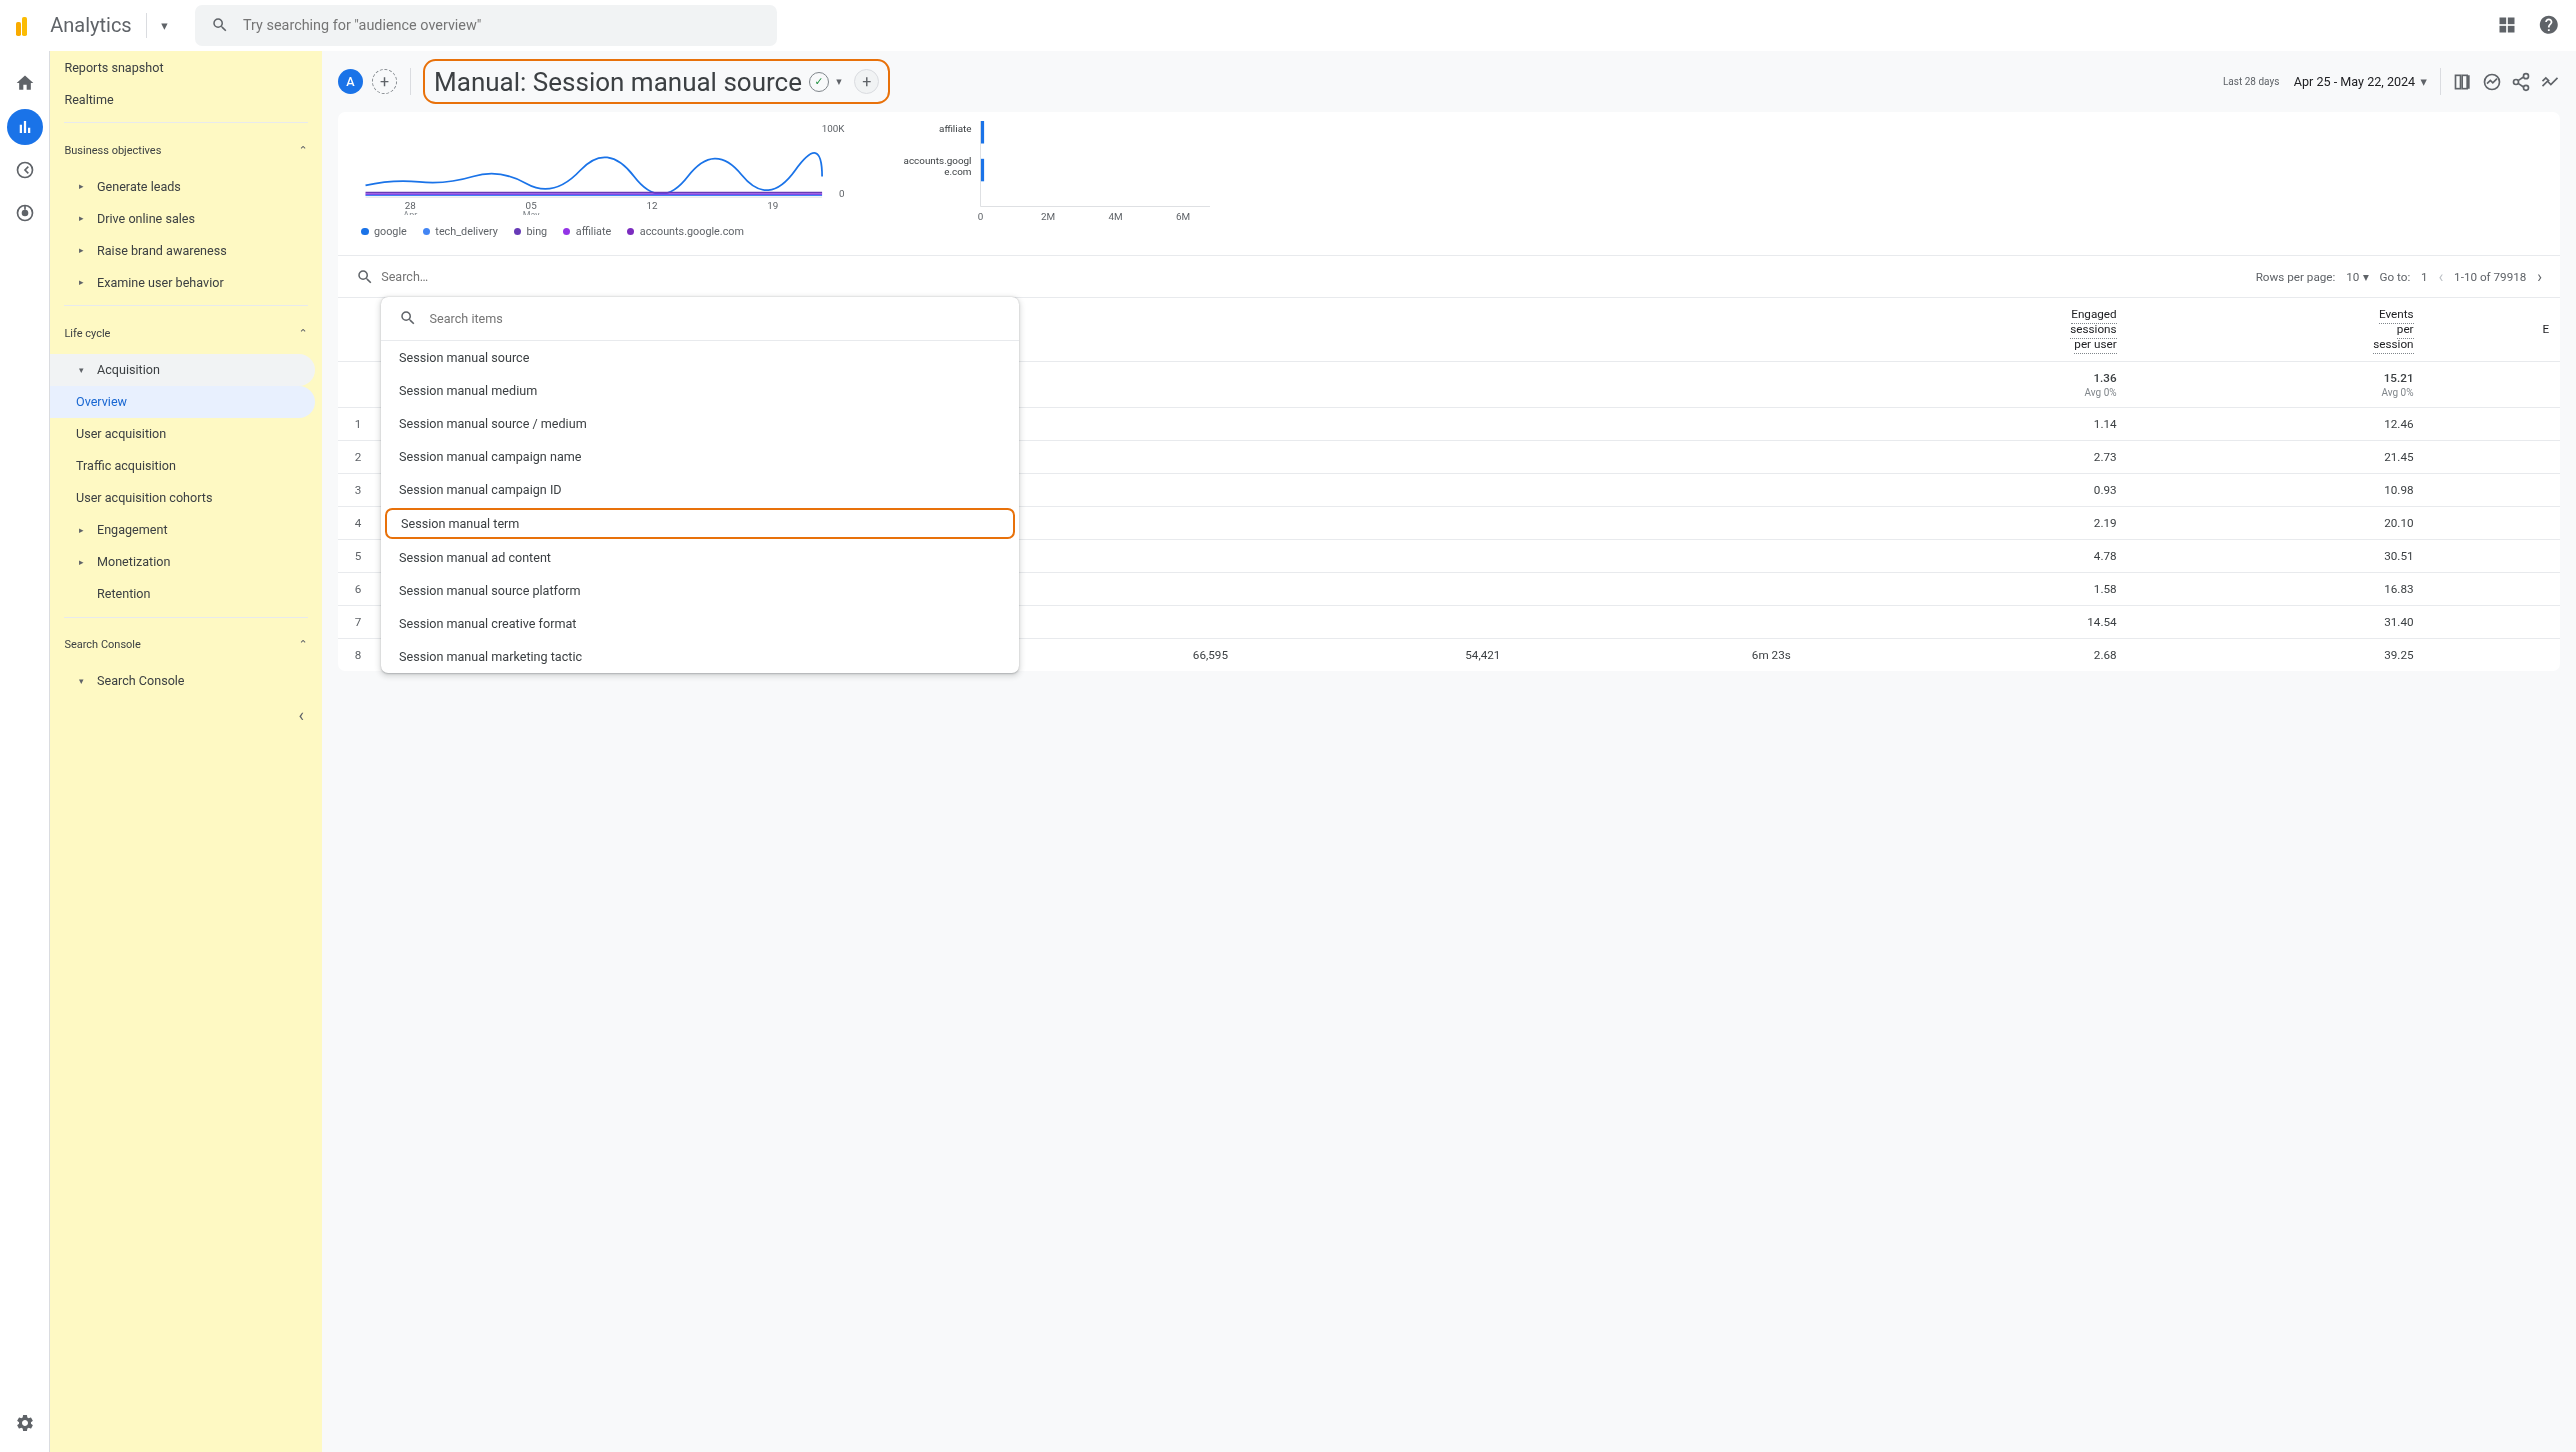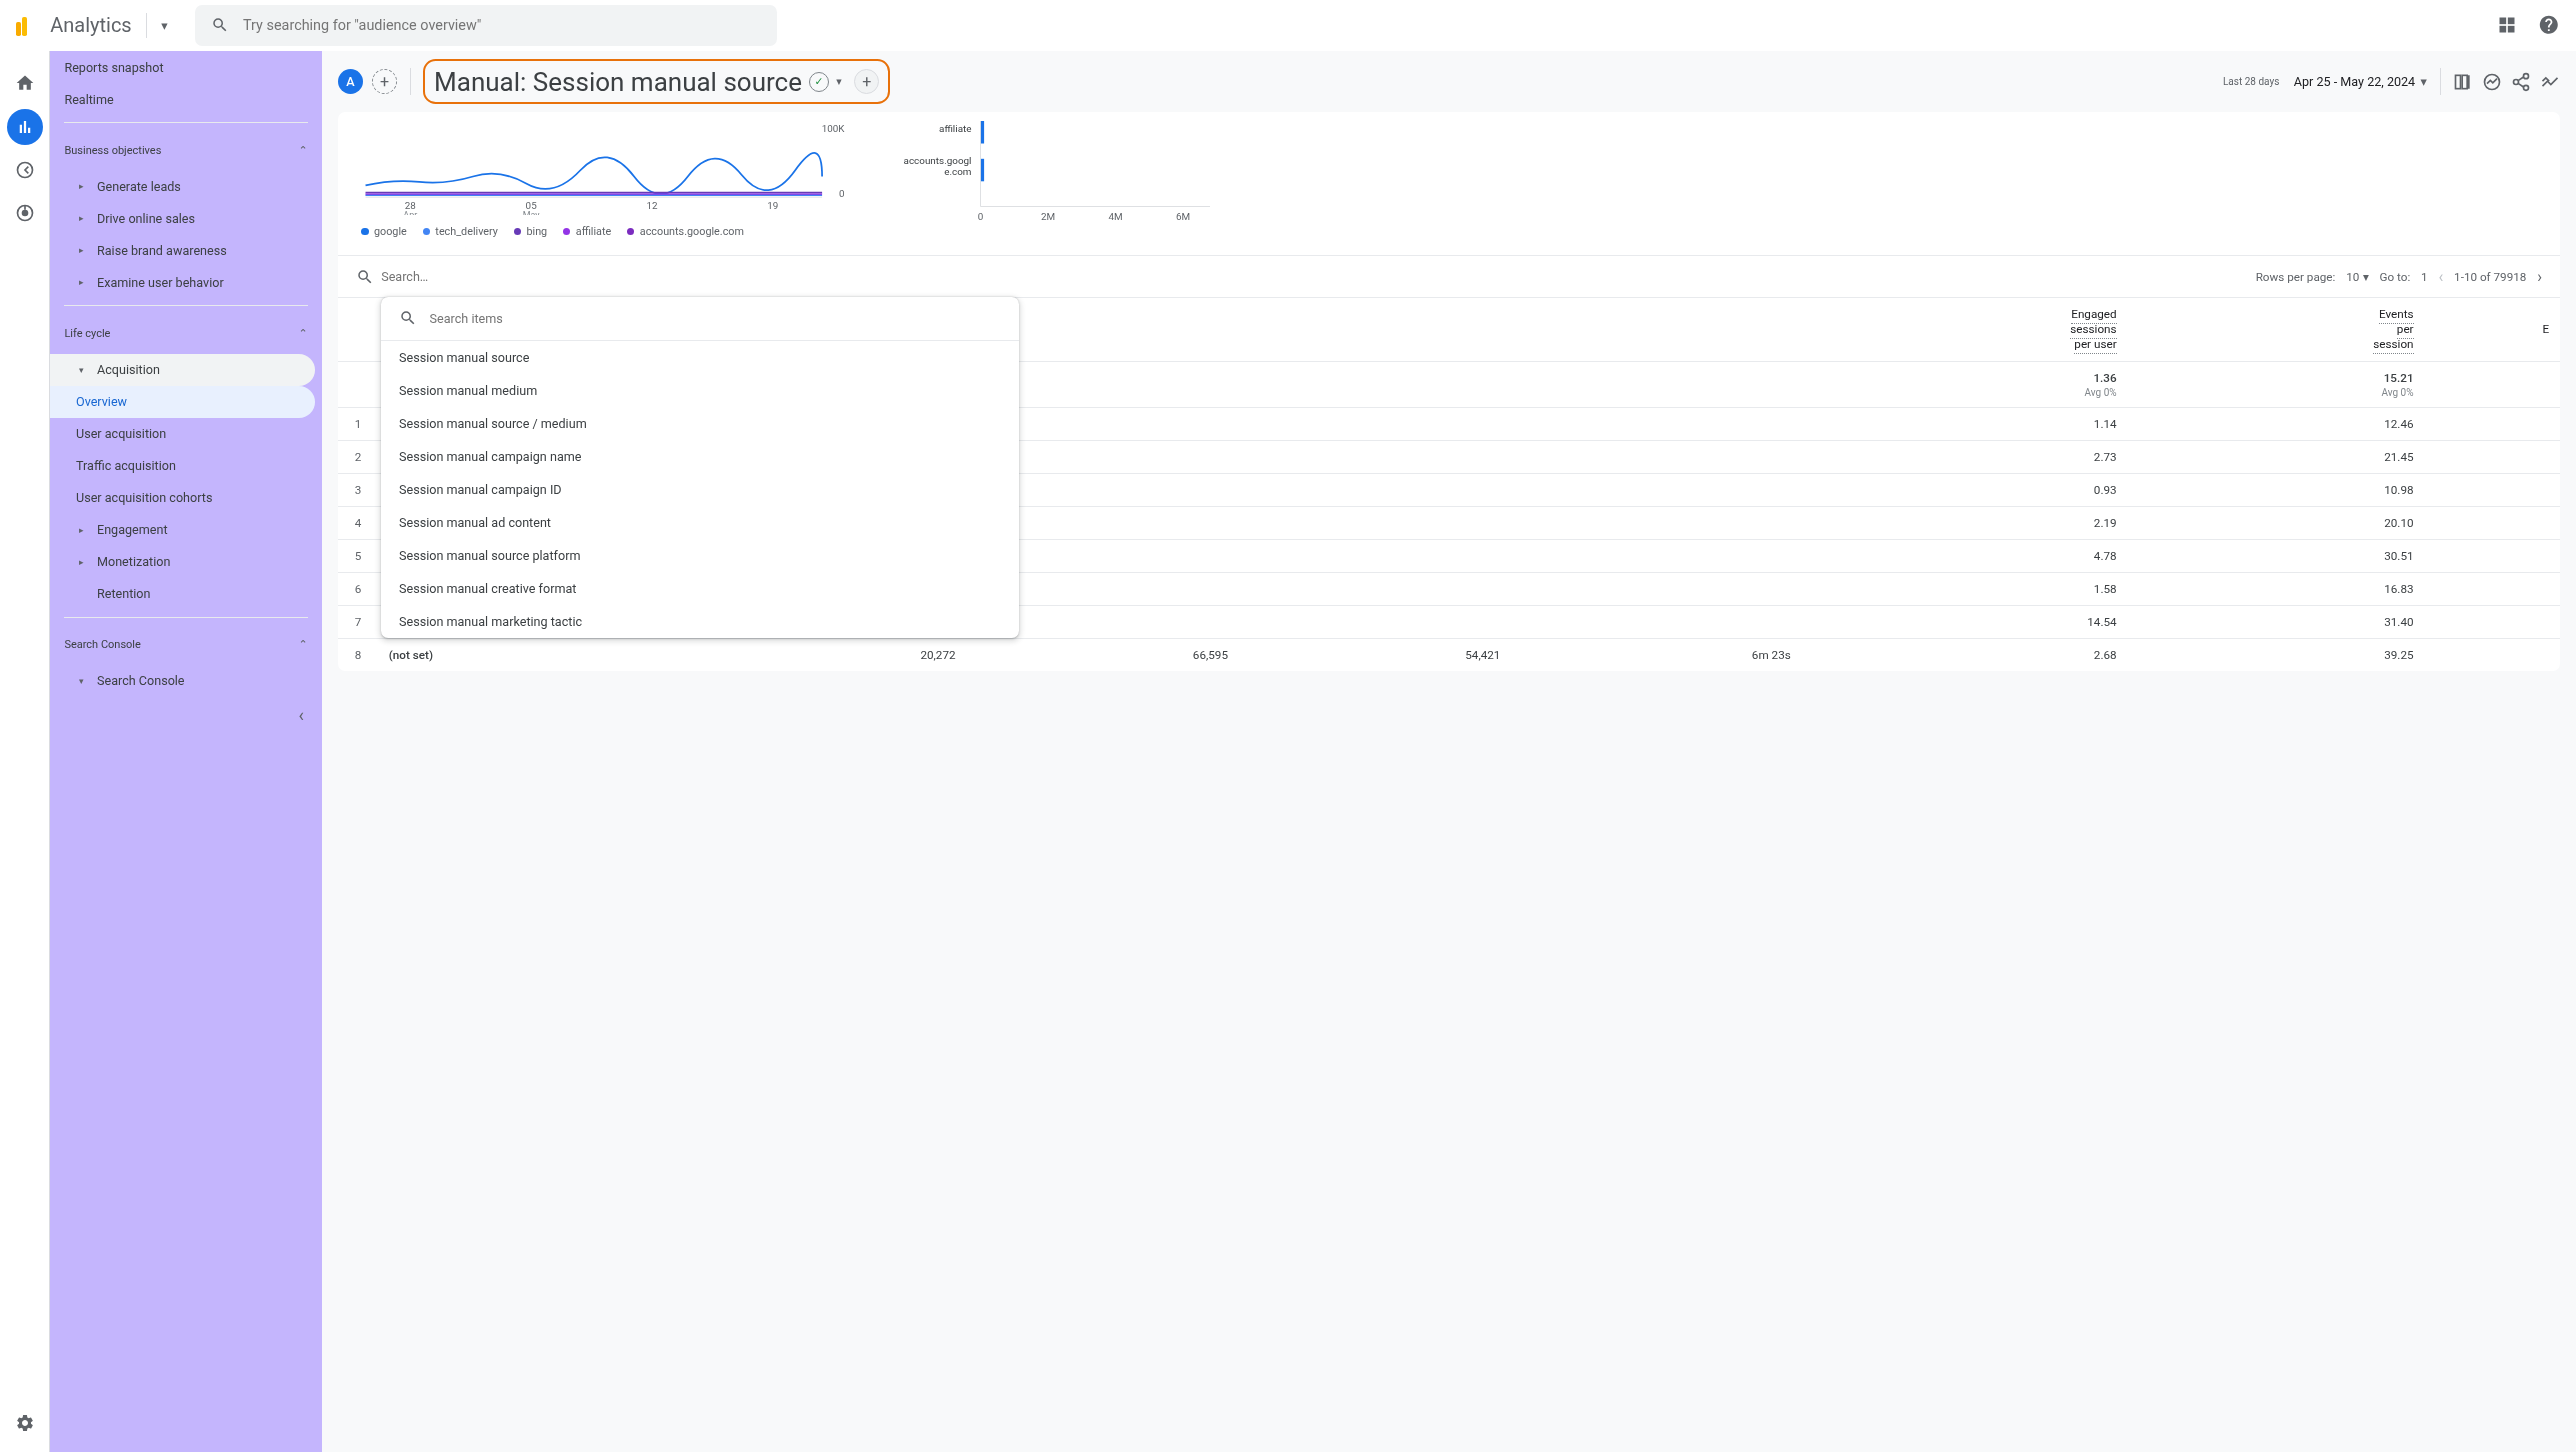--- a/index.html
+++ b/index.html
@@ -20,21 +20,21 @@
     .header-right { margin-left: auto; display: flex; align-items: center; gap: 21.6px; }
     .header-icon { color: #5f6368; fill: #5f6368; }
     
     
     .app { display: flex; height: calc(100vh - 51px); }
     .rail { width: 50px; background: #fff; border-right: 0.9px solid #dadce0; display: flex; flex-direction: column; align-items: center; padding-top: 14.4px; gap: 7.2px; position: relative; }
     .rail-item { width: 36px; height: 36px; border-radius: 50%; display: flex; align-items: center; justify-content: center; color: #5f6368; }
     .rail-item.active { background: #1a73e8; color: #fff; }
     .rail-bottom { margin-top: auto; margin-bottom: 10.8px; }
     
-    .sidebar { width: 272px; background: #c4b5fd; overflow-y: auto; }
+    .sidebar { width: 272px; background: #fef9c3; overflow-y: auto; }
     .nav-item { padding: 0 14.4px; height: 32px; display: flex; align-items: center; gap: 7.2px; font-size: 12.6px; color: #3c4043; cursor: pointer; }
     .nav-section { padding: 0 14.4px; height: 40px; display: flex; align-items: center; justify-content: space-between; font-size: 11px; color: #3c4043; cursor: pointer; text-align: center; }
     .nav-sub { padding-left: 29px; }
     .nav-sub.level2 { padding-left: 26px; }
     .nav-divider { height: 0.9px; background: #e8eaed; margin: 7.2px 14.4px; }
     .nav-triangle { font-size: 9px; color: #5f6368; width: 10.8px; }
     .nav-item.selected { background: #e8f0fe; color: #1967d2; border-radius: 0 18px 18px 0; margin-right: 7.2px;}
     .nav-item.expanded-hl { background: #f1f3f4; border-radius: 0 18px 18px 0; margin-right:7.2px; }
     .chev { color: #5f6368; }
     .collapse-btn { display: flex; justify-content: flex-end; padding: 7.2px 18px; }
@@ -497,20 +497,21 @@
                <span class="blink-cursor"></span>
                <input style="margin-left: -0.9px;" placeholder="Search items">
             </div>
           </div>
           <div id="dd-body">
               <div class="dropdown-item">Session manual source</div>
               <div class="dropdown-item">Session manual medium</div>
               <div class="dropdown-item">Session manual source / medium</div>
               <div class="dropdown-item">Session manual campaign name</div>
               <div class="dropdown-item">Session manual campaign ID</div>
+              <div class="dropdown-item highlighted">Session manual term</div>
               <div class="dropdown-item">Session manual ad content</div>
               <div class="dropdown-item">Session manual source platform</div>
               <div class="dropdown-item">Session manual creative format</div>
               <div class="dropdown-item">Session manual marketing tactic</div>
             </div>
         </div>
       </div>
     </div>
   </div>
 </div>

